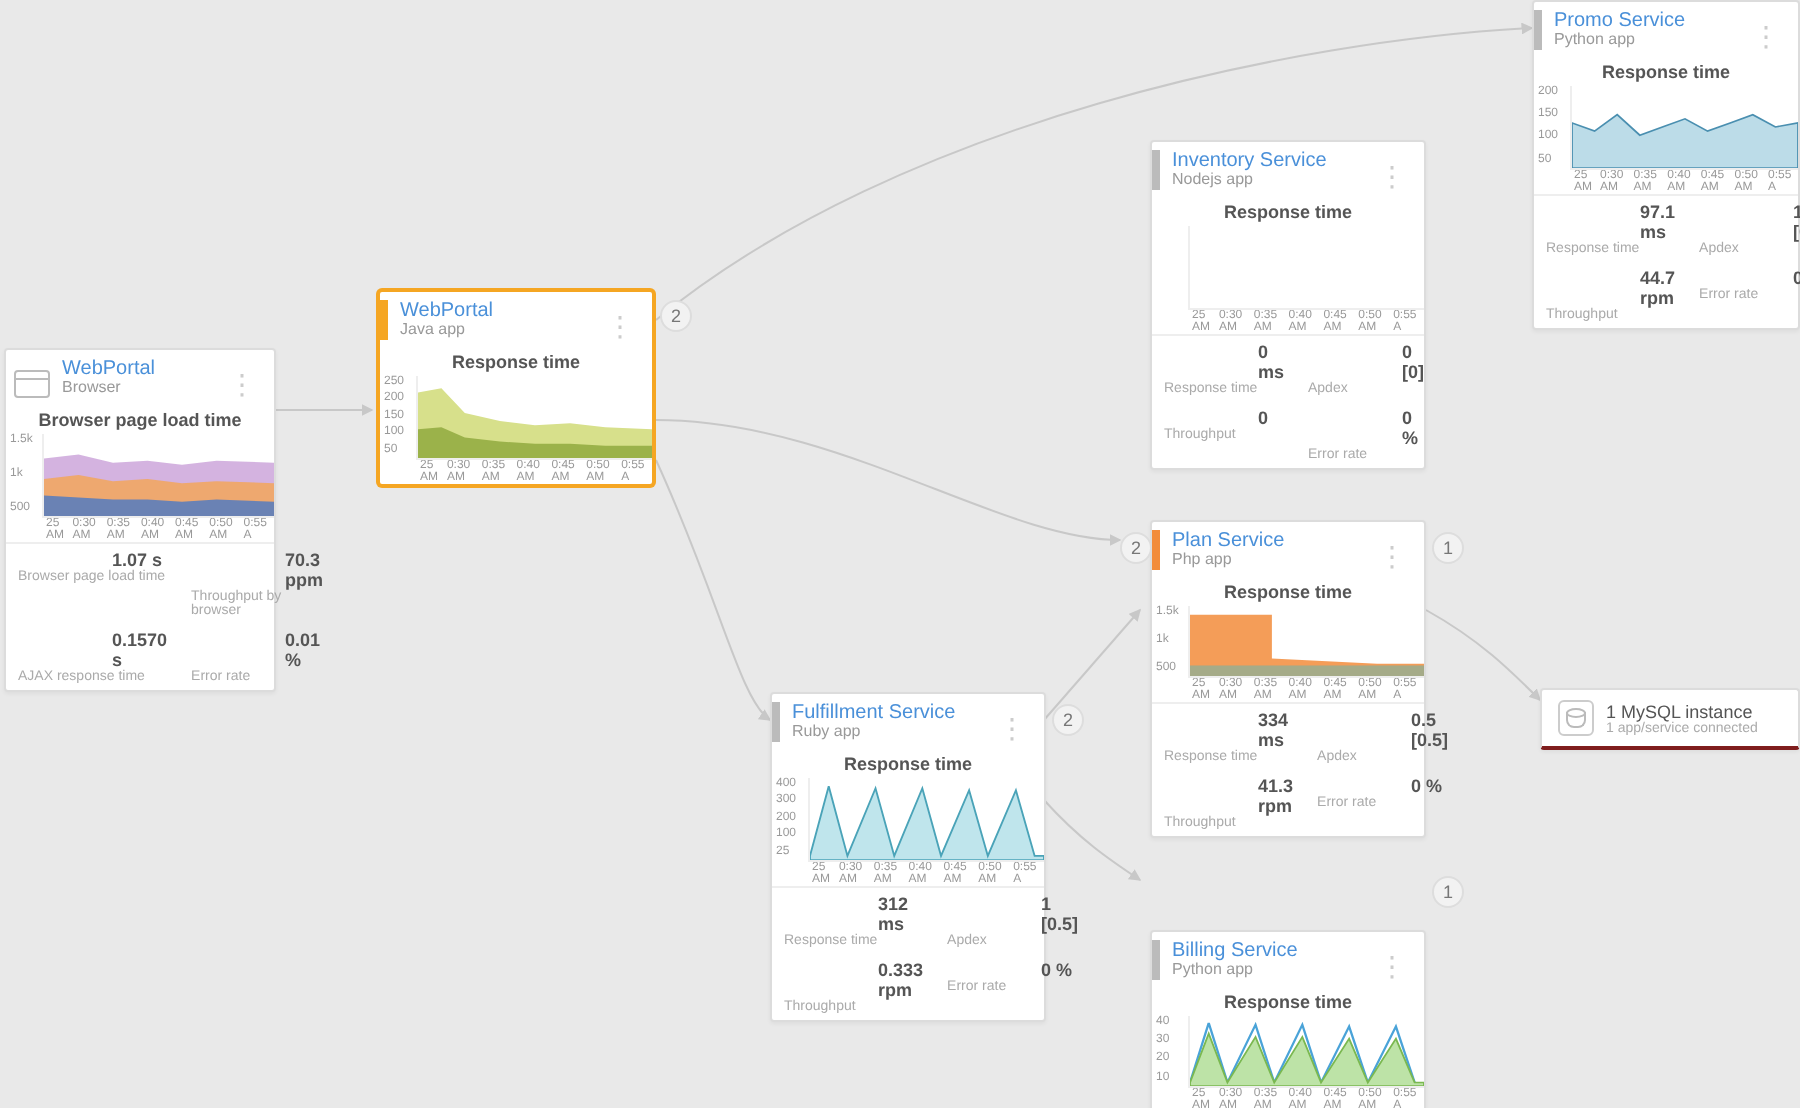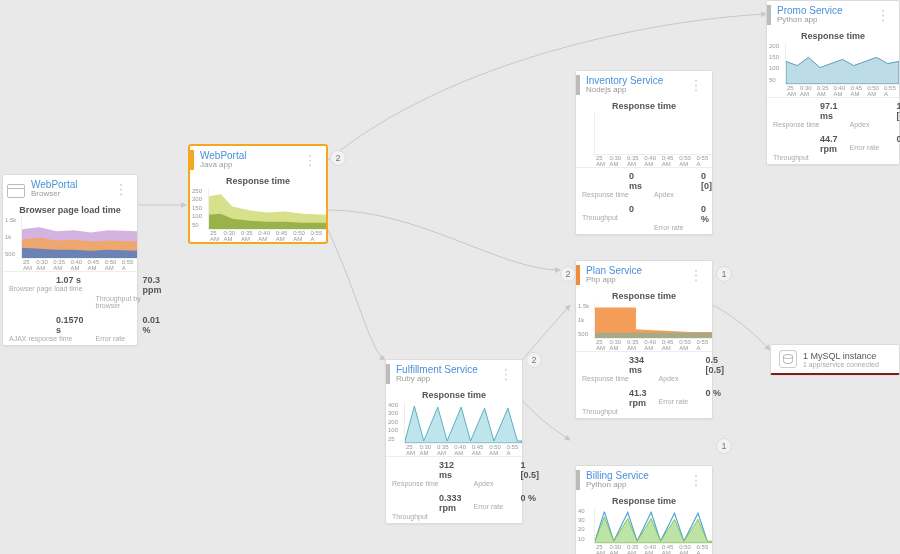--- a/index.html
+++ b/index.html
@@ -15,21 +15,21 @@
 
   .node {
     position: absolute;
     background: #fff;
     border: 1px solid #dcdcdc;
     border-radius: 2px;
     box-shadow: 0 1px 2px rgba(0,0,0,0.05);
   }
   .node.highlight { border: 1px solid #f5a623; box-shadow: 0 0 0 1px #f5a623; }
 
-  .hdr { display: flex; align-items: center; padding: 4px 6px 2px 0; position: relative; }
+  .hdr { display: flex; align-items: flex-end; padding: 4px 6px 2px 0; position: relative; }
   .hdr .bar { width: 4px; align-self: stretch; background: #bbb; margin-right: 6px; }
   .hdr .titles { flex: 1; min-width: 0; }
   .hdr .titles .t { font-size: 10px; color: #4a90d9; line-height: 1.1; }
   .hdr .titles .s { font-size: 8px; color: #999; line-height: 1.1; }
   .hdr .menu { color: #ccc; font-size: 14px; line-height: 10px; letter-spacing: -1px; cursor: pointer; padding: 2px 4px; }
 
   .chart-title { font-size: 9px; font-weight: 600; text-align: center; padding: 4px 0 2px; color: #555; }
 
   .metricgrid { display: grid; grid-template-columns: 1fr 1fr; border-top: 1px solid #eee; }
   .metric { padding: 3px 6px; }
@@ -263,21 +263,21 @@
       </div>
     <div class="metric">
         <div class="v">0 %</div>
         <div class="l">Error rate</div>
       </div>
   </div>
 </div>
 <div class="badge" style="left:560px; top:266px;">2</div>
 <div class="badge" style="left:716px; top:266px;">1</div>
 
-<div class="node" style="left:385px; top:359px; width:138px;">
+<div class="node" style="left:385px; top:346px; width:138px;">
   <div class="hdr">
     <div class="bar"></div>
     <div class="titles">
       <div class="t">Fulfillment Service</div>
       <div class="s">Ruby app</div>
     </div>
     <div class="menu">⋮</div>
   </div>
   <div class="chart-title">Response time</div>
   <div class="chartbox tall">

